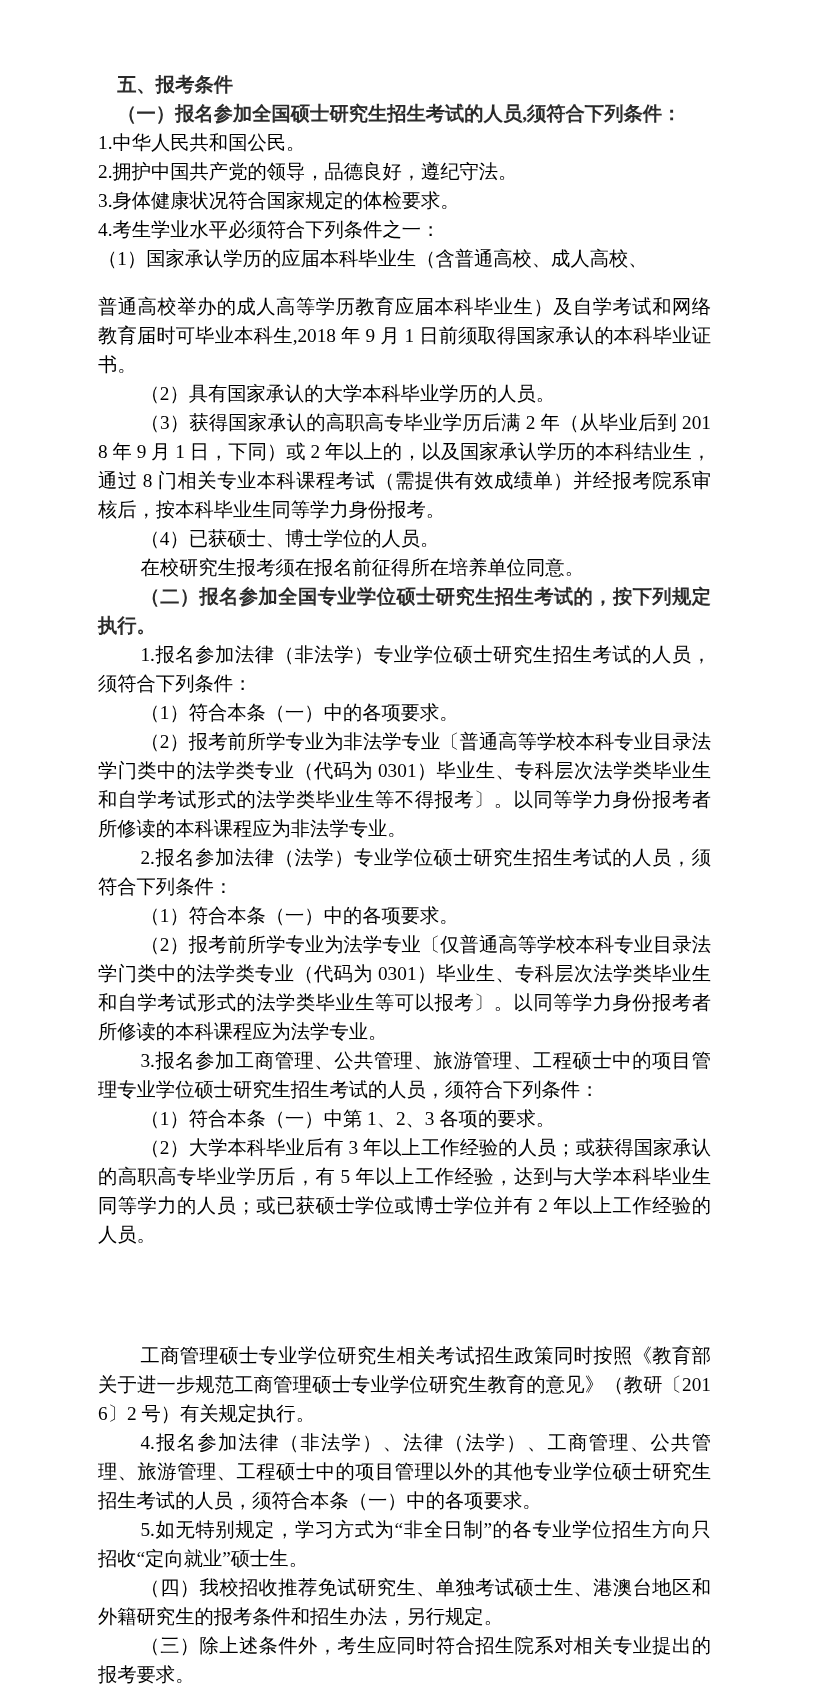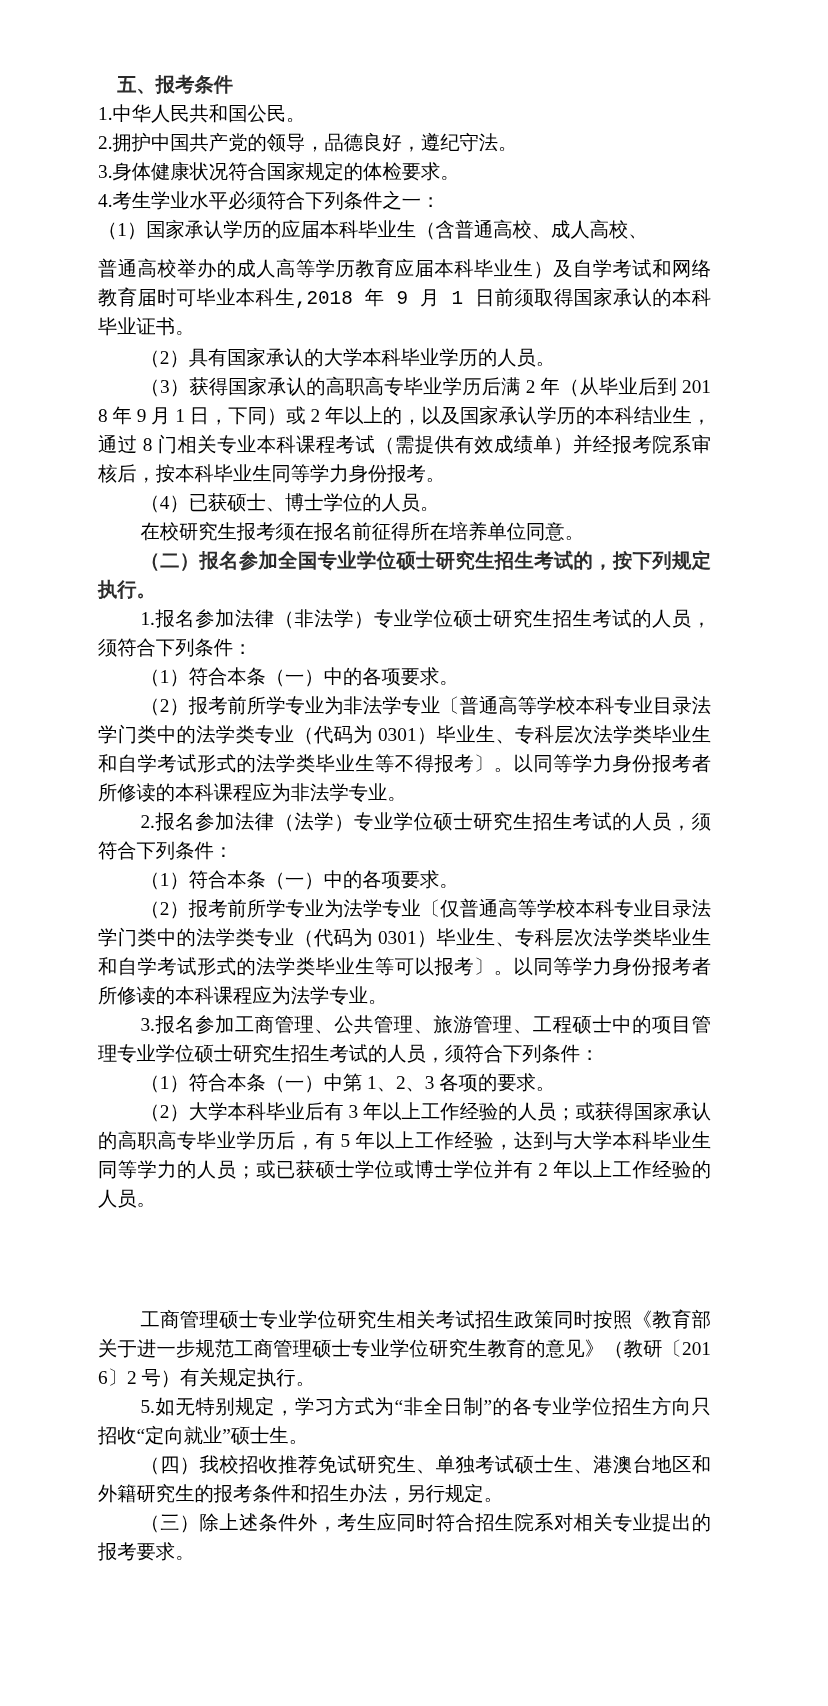--- a/index.html
+++ b/index.html
@@ -24,28 +24,29 @@
     word-break: break-all;
   }
   .para.bold {
     font-weight: bold;
     color: #2b2b2b;
   }
   .indent-0 { text-indent: 0; }
   .indent-1 { text-indent: 1em; }
   .indent-2 { text-indent: 2.2em; }
   .gap-before { margin-top: 92px; }
-  .small-gap-before { margin-top: 12px; font-family: Liberation Mono, monospace; }
+  .small-gap-before { margin-top: 19px; }
 </style>
 </head>
 <body>
 
 <div class="page">
   <div class="doc-content" id="doc-content">
       <p class="para indent-1 bold">五、报考条件</p>
+      <p class="para indent-1 bold">（一）报名参加全国硕士研究生招生考试的人员,须符合下列条件：</p>
       <p class="para indent-0">1.中华人民共和国公民。</p>
       <p class="para indent-0">2.拥护中国共产党的领导，品德良好，遵纪守法。</p>
       <p class="para indent-0">3.身体健康状况符合国家规定的体检要求。</p>
       <p class="para indent-0">4.考生学业水平必须符合下列条件之一：</p>
       <p class="para indent-0">（1）国家承认学历的应届本科毕业生（含普通高校、成人高校、</p>
       <p class="para indent-0 small-gap-before">普通高校举办的成人高等学历教育应届本科毕业生）及自学考试和网络教育届时可毕业本科生,2018 年 9 月 1 日前须取得国家承认的本科毕业证书。</p>
       <p class="para indent-2">（2）具有国家承认的大学本科毕业学历的人员。</p>
       <p class="para indent-2">（3）获得国家承认的高职高专毕业学历后满 2 年（从毕业后到 2018 年 9 月 1 日，下同）或 2 年以上的，以及国家承认学历的本科结业生，通过 8 门相关专业本科课程考试（需提供有效成绩单）并经报考院系审核后，按本科毕业生同等学力身份报考。</p>
       <p class="para indent-2">（4）已获硕士、博士学位的人员。</p>
       <p class="para indent-2">在校研究生报考须在报名前征得所在培养单位同意。</p>
@@ -53,17 +54,18 @@
       <p class="para indent-2">1.报名参加法律（非法学）专业学位硕士研究生招生考试的人员，须符合下列条件：</p>
       <p class="para indent-2">（1）符合本条（一）中的各项要求。</p>
       <p class="para indent-2">（2）报考前所学专业为非法学专业〔普通高等学校本科专业目录法学门类中的法学类专业（代码为 0301）毕业生、专科层次法学类毕业生和自学考试形式的法学类毕业生等不得报考〕。以同等学力身份报考者所修读的本科课程应为非法学专业。</p>
       <p class="para indent-2">2.报名参加法律（法学）专业学位硕士研究生招生考试的人员，须符合下列条件：</p>
       <p class="para indent-2">（1）符合本条（一）中的各项要求。</p>
       <p class="para indent-2">（2）报考前所学专业为法学专业〔仅普通高等学校本科专业目录法学门类中的法学类专业（代码为 0301）毕业生、专科层次法学类毕业生和自学考试形式的法学类毕业生等可以报考〕。以同等学力身份报考者所修读的本科课程应为法学专业。</p>
       <p class="para indent-2">3.报名参加工商管理、公共管理、旅游管理、工程硕士中的项目管理专业学位硕士研究生招生考试的人员，须符合下列条件：</p>
       <p class="para indent-2">（1）符合本条（一）中第 1、2、3 各项的要求。</p>
       <p class="para indent-2">（2）大学本科毕业后有 3 年以上工作经验的人员；或获得国家承认的高职高专毕业学历后，有 5 年以上工作经验，达到与大学本科毕业生同等学力的人员；或已获硕士学位或博士学位并有 2 年以上工作经验的人员。</p>
       <p class="para indent-2 gap-before">工商管理硕士专业学位研究生相关考试招生政策同时按照《教育部关于进一步规范工商管理硕士专业学位研究生教育的意见》（教研〔2016〕2 号）有关规定执行。</p>
+      <p class="para indent-2">4.报名参加法律（非法学）、法律（法学）、工商管理、公共管理、旅游管理、工程硕士中的项目管理以外的其他专业学位硕士研究生招生考试的人员，须符合本条（一）中的各项要求。</p>
       <p class="para indent-2">5.如无特别规定，学习方式为“非全日制”的各专业学位招生方向只招收“定向就业”硕士生。</p>
       <p class="para indent-2">（四）我校招收推荐免试研究生、单独考试硕士生、港澳台地区和外籍研究生的报考条件和招生办法，另行规定。</p>
       <p class="para indent-2">（三）除上述条件外，考生应同时符合招生院系对相关专业提出的报考要求。</p>
     </div>
 </div>
 
 </body></html>

